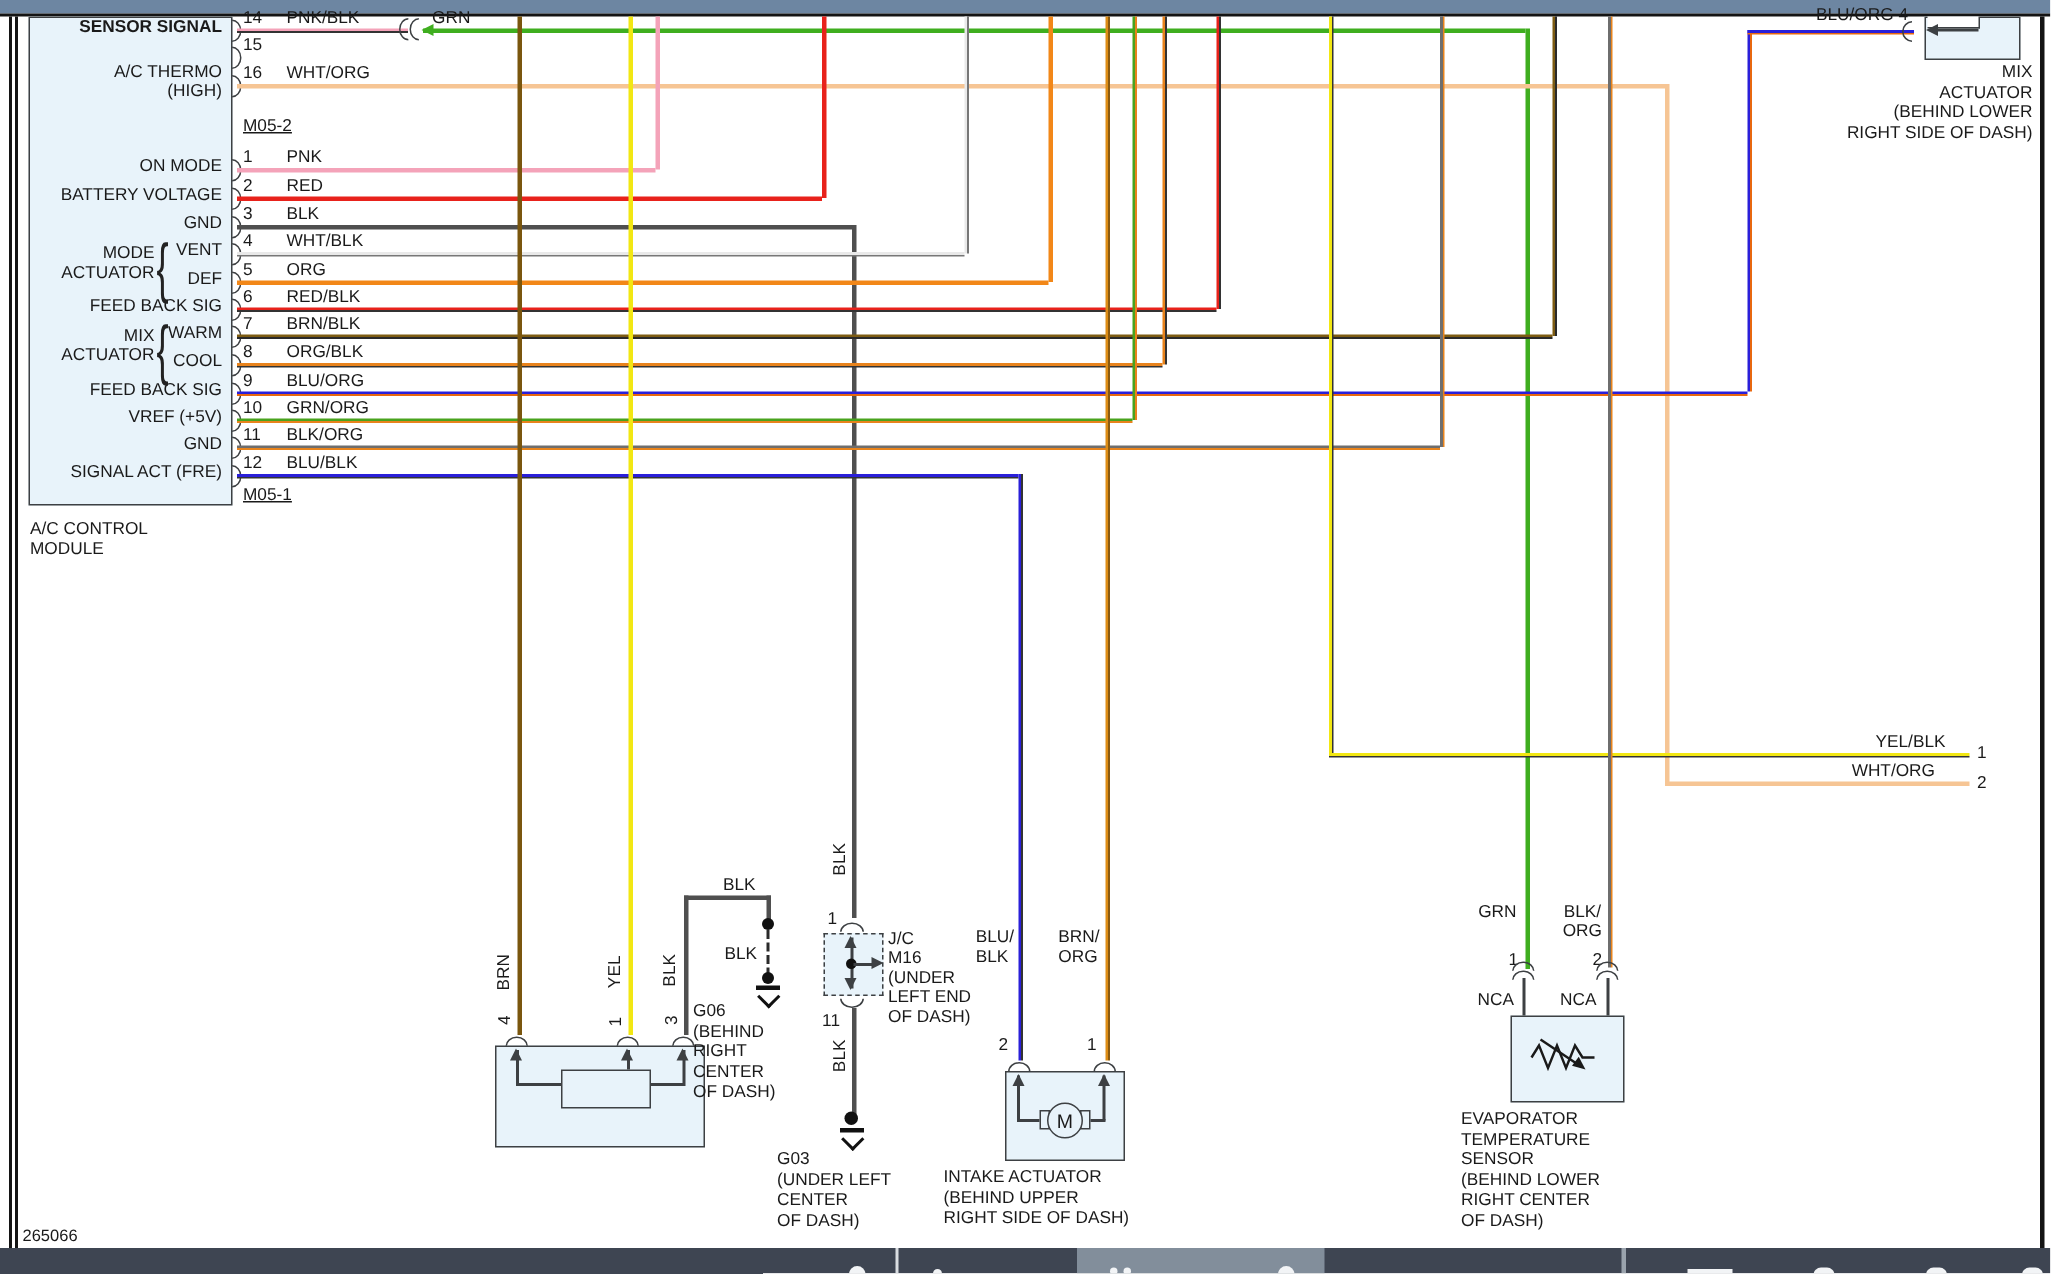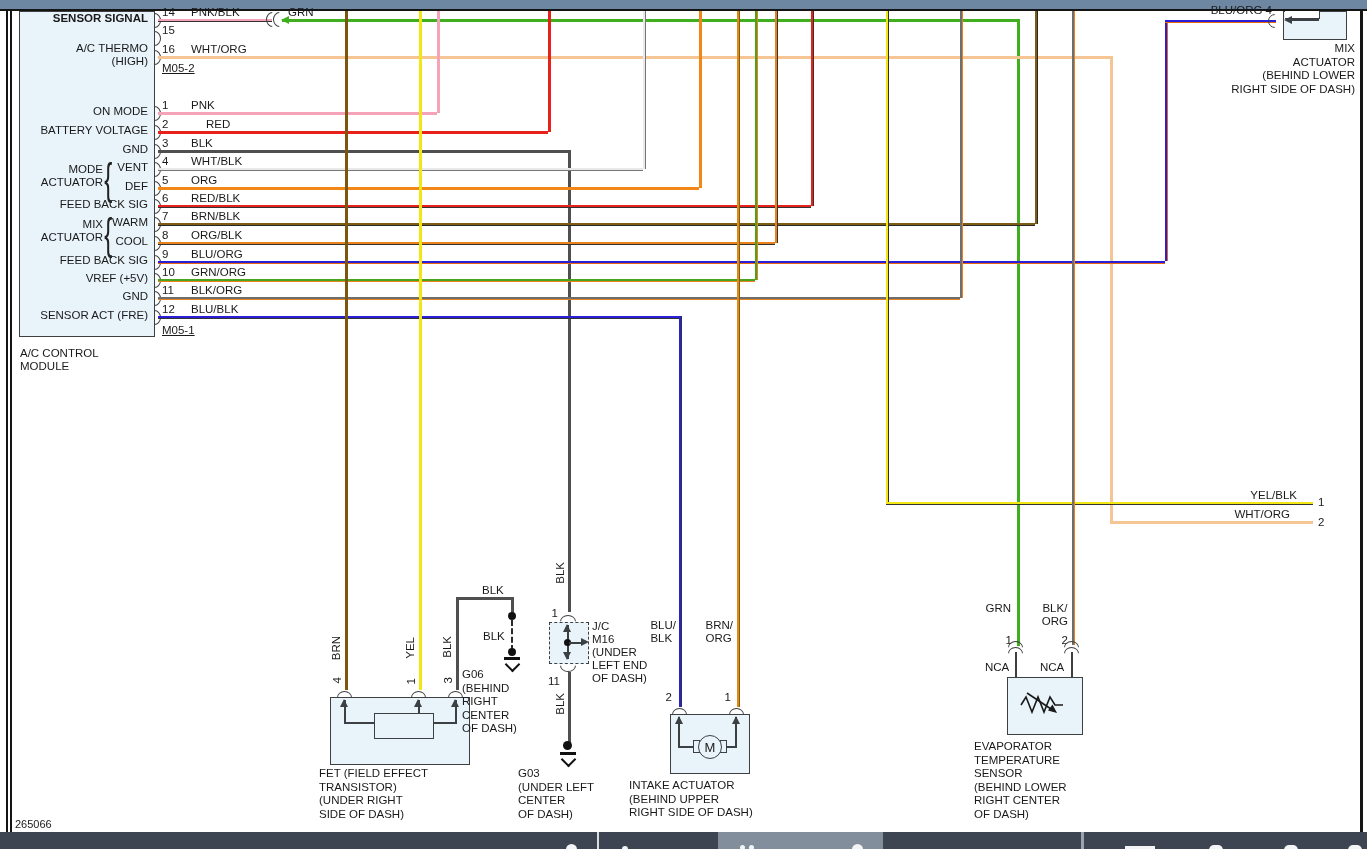--- a/index.html
+++ b/index.html
@@ -42,42 +42,42 @@
 
   <div class="abs" style="left:0;top:0;width:1367px;height:9px;background:#6d86a2;"></div>
   <div class="abs" style="left:0;top:9px;width:1367px;height:2px;background:#141414;"></div>
   <div class="abs" style="left:6px;top:11px;width:2px;height:821px;background:#141414;"></div>
   <div class="abs" style="left:10px;top:11px;width:2px;height:821px;background:#141414;"></div>
   <div class="abs" style="left:1360px;top:11px;width:2.5px;height:821px;background:#141414;"></div>
 
   <div class="box" style="left:19px;top:11px;width:136px;height:326px;"></div>
   <span class="lbl" style="left:20px;top:347px;">A/C CONTROL
 MODULE</span>
-  <span class="conn" style="left:162px;top:62px;">M05-2</span>
+  <span class="conn" style="left:162px;top:78px;">M05-2</span>
   <span class="conn" style="left:162px;top:324px;">M05-1</span>
 
   <div id="module-pins">
       <div class="arc r" style="left: 148px; top: 13px; width: 13px; height: 15px;"></div>
       <div class="mnum" style="left: 162px; top: 6px;">14</div>
       <div class="mnum" style="left: 191px; top: 6px;">PNK/BLK</div>
       <div class="lbl" style="left: 20px; width: 128px; text-align: right; top: 12px; font-weight: bold;">SENSOR SIGNAL</div>
       <div class="arc r" style="left: 148px; top: 31px; width: 13px; height: 15px;"></div>
       <div class="mnum" style="left: 162px; top: 24px;">15</div>
       <div class="arc r" style="left: 148px; top: 50px; width: 13px; height: 15px;"></div>
       <div class="mnum" style="left: 162px; top: 43px;">16</div>
       <div class="mnum" style="left: 191px; top: 43px;">WHT/ORG</div>
       <div class="lbl" style="left: 20px; width: 128px; text-align: right; top: 42px;">A/C THERMO
 (HIGH)</div>
       <div class="arc r" style="left: 148px; top: 106px; width: 13px; height: 15px;"></div>
       <div class="mnum" style="left: 162px; top: 99px;">1</div>
       <div class="mnum" style="left: 191px; top: 99px;">PNK</div>
       <div class="lbl" style="left: 20px; width: 128px; text-align: right; top: 105px;">ON MODE</div>
       <div class="arc r" style="left: 148px; top: 125px; width: 13px; height: 15px;"></div>
       <div class="mnum" style="left: 162px; top: 118px;">2</div>
-      <div class="mnum" style="left: 206px; top: 118px;">RED</div>
+      <div class="mnum" style="left: 191px; top: 118px;">RED</div>
       <div class="lbl" style="left: 20px; width: 128px; text-align: right; top: 124px;">BATTERY VOLTAGE</div>
       <div class="arc r" style="left: 148px; top: 144px; width: 13px; height: 15px;"></div>
       <div class="mnum" style="left: 162px; top: 137px;">3</div>
       <div class="mnum" style="left: 191px; top: 137px;">BLK</div>
       <div class="lbl" style="left: 20px; width: 128px; text-align: right; top: 143px;">GND</div>
       <div class="arc r" style="left: 148px; top: 162px; width: 13px; height: 15px;"></div>
       <div class="mnum" style="left: 162px; top: 155px;">4</div>
       <div class="mnum" style="left: 191px; top: 155px;">WHT/BLK</div>
       <div class="lbl" style="left: 20px; width: 128px; text-align: right; top: 161px;">VENT</div>
       <div class="arc r" style="left: 148px; top: 181px; width: 13px; height: 15px;"></div>
@@ -104,21 +104,21 @@
       <div class="mnum" style="left: 162px; top: 266px;">10</div>
       <div class="mnum" style="left: 191px; top: 266px;">GRN/ORG</div>
       <div class="lbl" style="left: 20px; width: 128px; text-align: right; top: 272px;">VREF (+5V)</div>
       <div class="arc r" style="left: 148px; top: 291px; width: 13px; height: 15px;"></div>
       <div class="mnum" style="left: 162px; top: 284px;">11</div>
       <div class="mnum" style="left: 191px; top: 284px;">BLK/ORG</div>
       <div class="lbl" style="left: 20px; width: 128px; text-align: right; top: 290px;">GND</div>
       <div class="arc r" style="left: 148px; top: 310px; width: 13px; height: 15px;"></div>
       <div class="mnum" style="left: 162px; top: 303px;">12</div>
       <div class="mnum" style="left: 191px; top: 303px;">BLU/BLK</div>
-      <div class="lbl" style="left: 20px; width: 128px; text-align: right; top: 309px;">SENSOR ACT (FRE)</div>
+      <div class="lbl" style="left: 20px; width: 128px; text-align: right; top: 309px;">SIGNAL ACT (FRE)</div>
       <div class="lbl" style="left: 20px; width: 83px; text-align: right; top: 163px;">MODE
 ACTUATOR</div>
       <div class="brace" style="left: 101px; top: 158px;">{</div>
       <div class="lbl" style="left: 20px; width: 83px; text-align: right; top: 218px;">MIX
 ACTUATOR</div>
       <div class="brace" style="left: 101px; top: 213px;">{</div>
     </div>
 
   <div id="wires">
       <div class="wire" style="left: 158px; top: 19px; width: 114px; height: 3px; background: linear-gradient(rgb(244, 163, 185) 0px, rgb(244, 163, 185) 1.8px, rgb(51, 51, 51) 1.8px);"></div>
@@ -223,24 +223,20 @@
   <div class="arc t" style="left:448px;top:691px;width:15px;height:13px;"></div>
   <div class="tri tri-up" style="left:340px;top:699px;"></div>
   <div class="tri tri-up" style="left:414px;top:699px;"></div>
   <div class="tri tri-up" style="left:451px;top:699px;"></div>
   <div class="sym" style="left:344px;top:700px;width:1.8px;height:24px;"></div>
   <div class="sym" style="left:344px;top:722px;width:31px;height:1.8px;"></div>
   <div class="sym" style="left:418px;top:700px;width:1.8px;height:15px;"></div>
   <div class="sym" style="left:455px;top:700px;width:1.8px;height:24px;"></div>
   <div class="sym" style="left:433px;top:722px;width:23px;height:1.8px;"></div>
   <div class="innerrect" style="left:374px;top:713px;width:60px;height:26px;"></div>
-  <span class="complbl" style="left:319px;top:767px;width:160px;">FET (FIELD EFFECT
-TRANSISTOR)
-(UNDER RIGHT
-SIDE OF DASH)</span>
 
   <div class="dot" style="left:508px;top:612px;width:8px;height:8px;"></div>
   <div class="dot" style="left:508px;top:648px;width:8px;height:8px;"></div>
   <div class="sym" style="left:504px;top:657px;width:16px;height:2.5px;background:#111;"></div>
   <div class="gchev" style="left:507px;top:659px;"></div>
   <span class="complbl" style="left:462px;top:668px;width:100px;">G06
 (BEHIND
 RIGHT
 CENTER
 OF DASH)</span>

